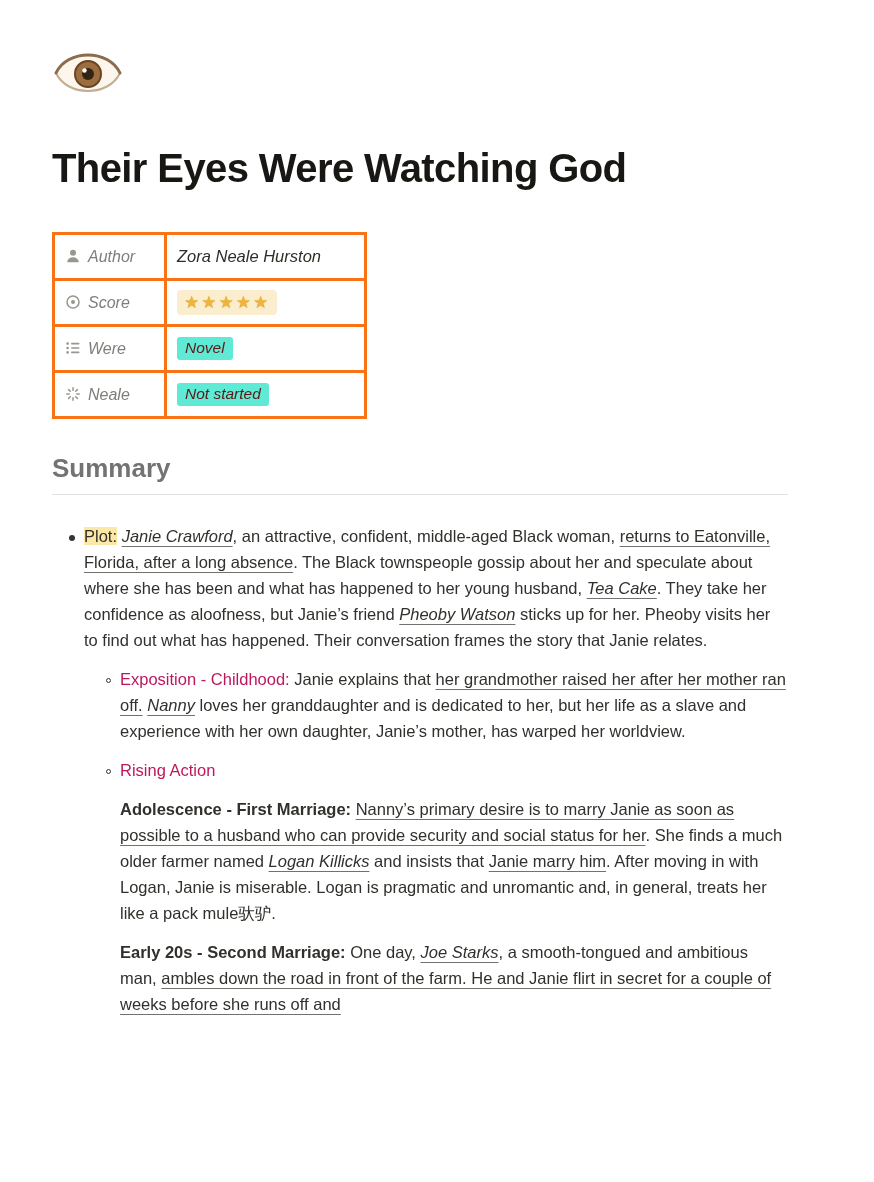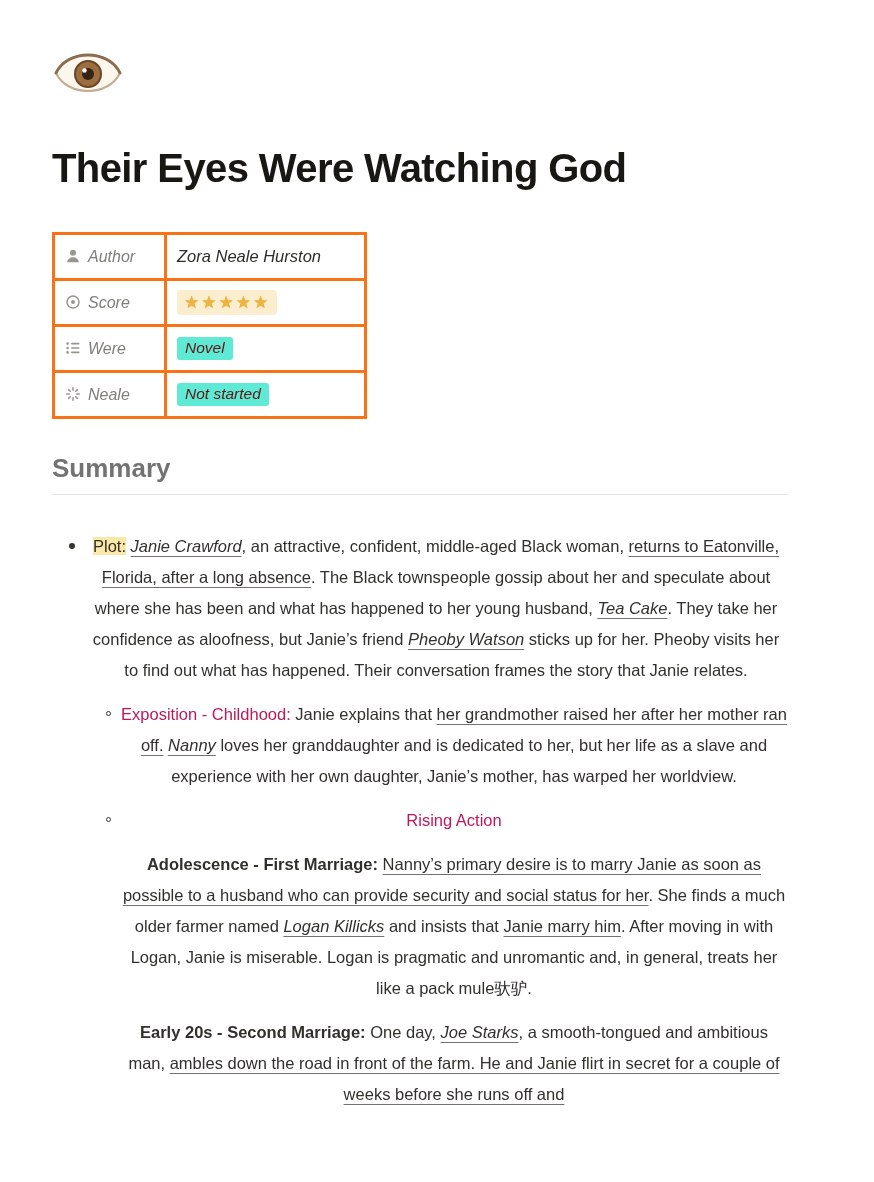--- a/index.html
+++ b/index.html
@@ -37,21 +37,21 @@
     padding:2px 8px 3px 8px; font-size:15.5px; cursor:pointer;
   }
 
   
   h2.summary {
     margin:34px 0 0 0; font-size:26px; font-weight:700; color:#737373;
   }
   hr.divider { border:none; border-top:1px solid #e3e2df; margin:10px 0 0 0; }
 
   
-  .content { margin-top:36px; font-size:16.5px; line-height:31px; color:#32302c;text-align:center; }
+  .content { margin-top:28px; font-size:16.5px; line-height:26px; color:#32302c; }
   .block { display:flex; align-items:flex-start; }
   .block + .block { margin-top:13px; }
   .indent-1 { padding-left:8px; }
   .indent-2 { padding-left:44px; }
   .indent-3 { padding-left:68px; }
   .marker { flex:0 0 24px; display:flex; justify-content:center; }
   .marker .dot { width:6px; height:6px; margin-top:12px; border-radius:50%; background:#37352f; }
   .marker .circle { width:5px; height:5px; margin-top:12px; border-radius:50%; border:1.5px solid #37352f; background:#fff; }
   .btext { flex:1 1 auto; min-width:0; }
 

